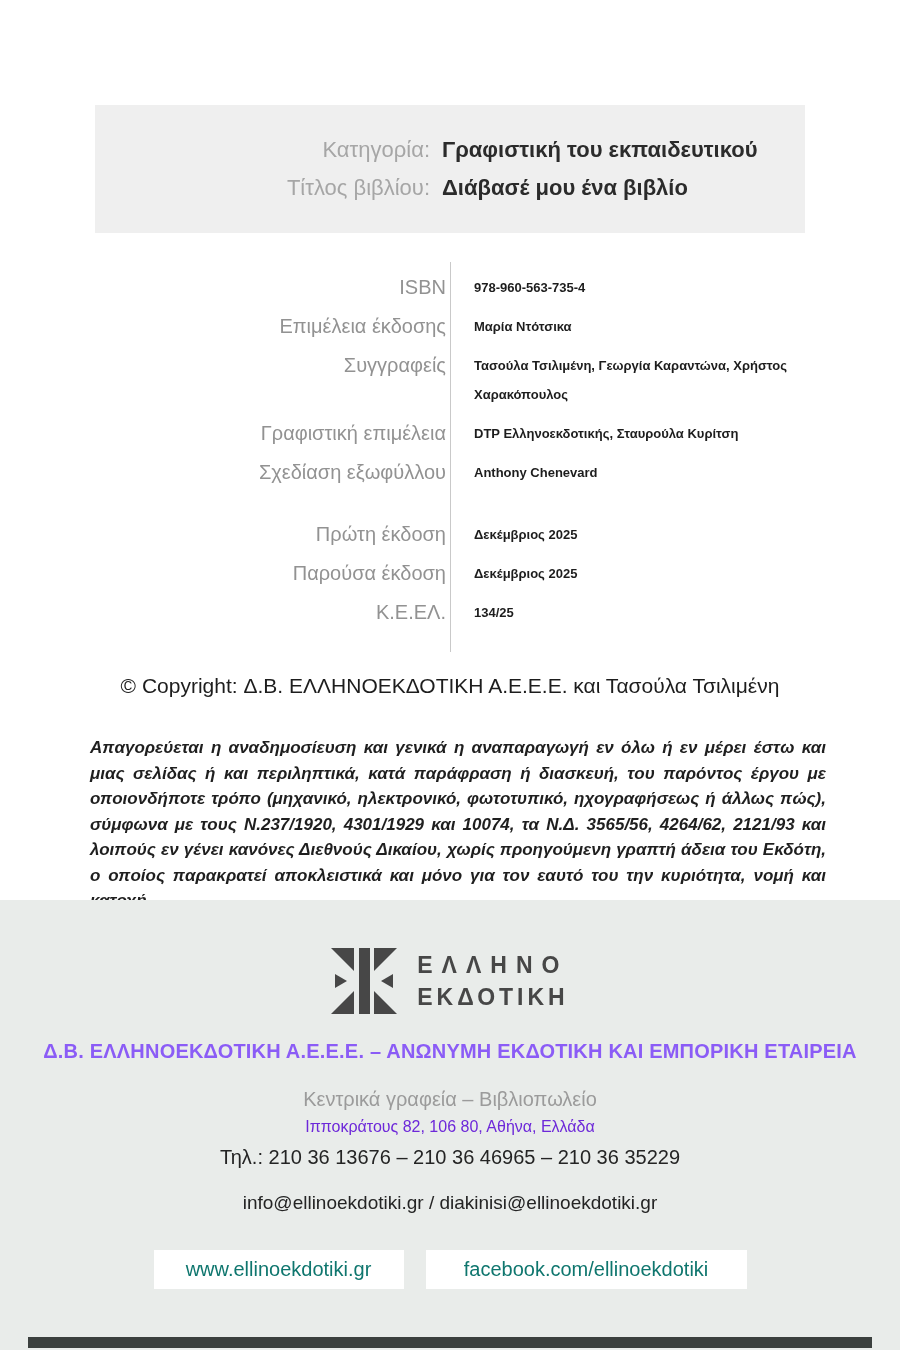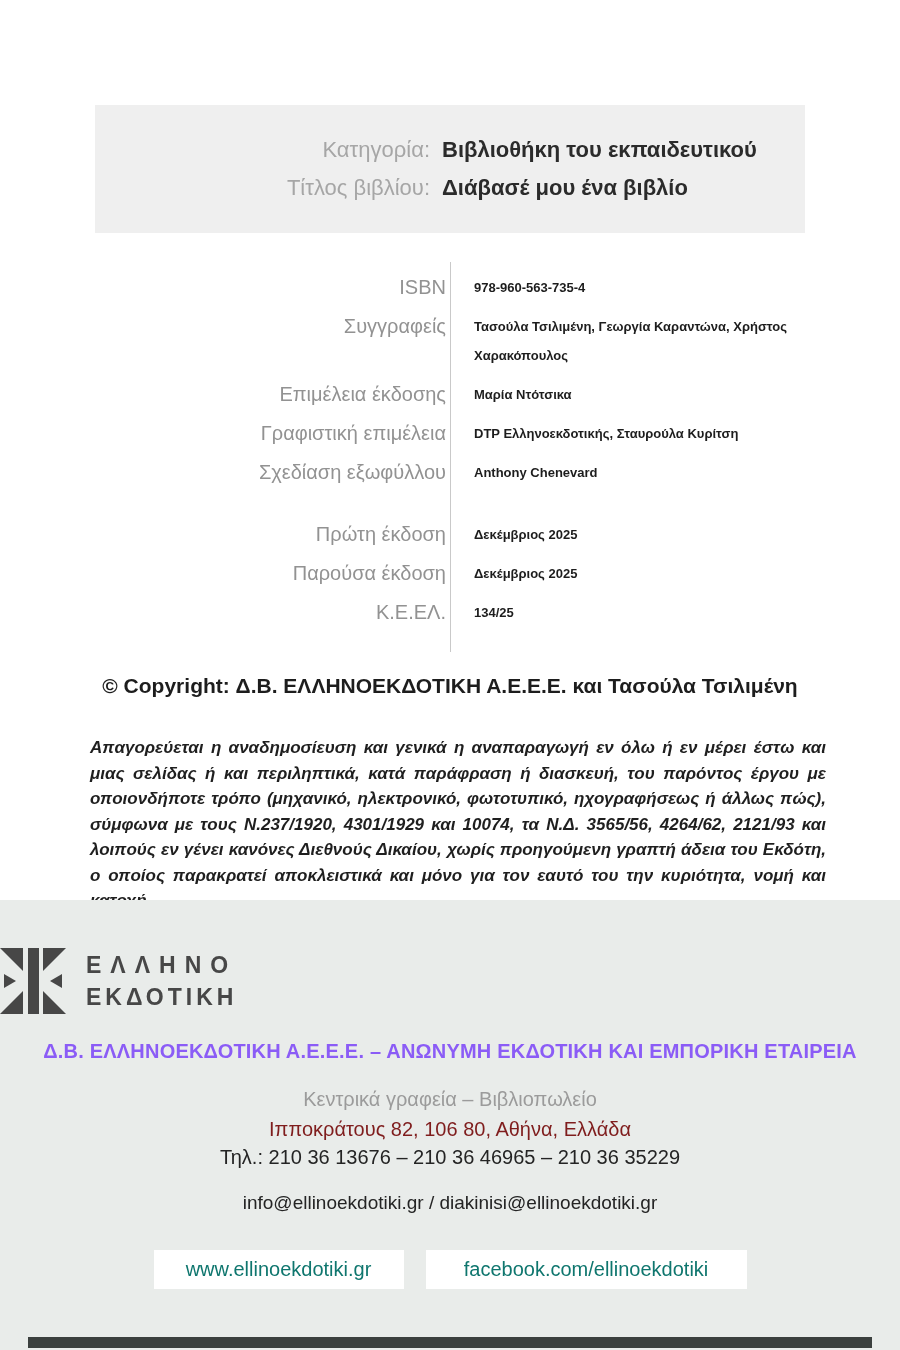--- a/index.html
+++ b/index.html
@@ -17,74 +17,74 @@
   .info-value{color:#2b2b2b;font-weight:600;}
   
   .meta{position:absolute;left:0;top:268px;width:900px;}
   .meta-divider{position:absolute;left:450px;top:-6px;height:390px;width:1px;background:#c9c9c9;}
   .meta-row{display:flex;padding:5px 8px;}
   .meta-label{flex:0 0 438px;text-align:right;color:#929292;font-size:20px;line-height:29px;}
   .meta-value{margin-left:28px;max-width:385px;font-size:13px;line-height:29px;font-weight:600;color:#1d1d1d;}
   .meta-group2{margin-top:23px;}
   
   .copyright{position:absolute;top:674px;left:0;width:900px;margin:0;text-align:center;
-    font-size:21px;font-weight:700;color:#1d1d1d;}
+    font-size:21px;font-weight:400;color:#1d1d1d;}
   .legal{position:absolute;top:727px;left:82px;width:736px;margin:8px;font-size:17px;
     font-style:italic;line-height:25.5px;text-align:justify;color:#1f1f1f;font-weight:bold;}
   
   .footer{position:absolute;left:0;top:900px;width:900px;height:450px;background:#e9ecea;}
-  .logo-row{position:absolute;top:48px;left:0;width:100%;display:flex;justify-content:flex-start;align-items:center;gap:20px;}
+  .logo-row{position:absolute;top:48px;left:0;width:100%;display:flex;justify-content:center;align-items:center;gap:20px;}
   .emblem{width:66px;height:66px;}
   .emblem polygon,.emblem rect{fill:#474747;}
   .wordmark{color:#474747;font-size:23px;font-weight:600;}
   .wordmark .l1{letter-spacing:9px;line-height:32px;}
   .wordmark .l2{letter-spacing:4px;line-height:32px;}
   .f-line{position:absolute;left:0;width:100%;text-align:center;}
   .company{top:140px;font-size:20px;font-weight:700;color:#8b5cf6;letter-spacing:.2px;}
   .offices{top:188px;font-size:20px;color:#9b9b9b;}
-  .address{top:218px;font-size:20px;color:#7f1d1d;}
+  .address{top:218px;font-size:16px;color:#6d28d9;}
   .phones{top:246px;font-size:20px;color:#242424;}
   .emails{top:292px;font-size:19px;color:#242424;}
   .links-row{position:absolute;top:350px;left:0;width:100%;display:flex;justify-content:center;gap:22px;}
   .link-box{background:#ffffff;height:39px;display:flex;align-items:center;justify-content:center;
     font-size:20px;color:#0f766e;cursor:pointer;}
   .link-site{width:250px;}
   .link-fb{width:321px;}
   .bottom-bar{position:absolute;left:28px;right:28px;bottom:2px;height:11px;background:#3b403e;}
 </style>
 </head>
 <body>
 
 <div class="page">
 
   <section class="info-box">
     <div class="info-row">
       <span class="info-label">Κατηγορία:</span>
-      <span class="info-value">Βιβλιοθήκη του εκπαιδευτικού</span>
+      <span class="info-value">Γραφιστική του εκπαιδευτικού</span>
     </div>
     <div class="info-row">
       <span class="info-label">Τίτλος βιβλίου:</span>
       <span class="info-value">Διάβασέ μου ένα βιβλίο</span>
     </div>
   </section>
 
   <section class="meta">
     <div class="meta-divider"></div>
     <div class="meta-group">
       <div class="meta-row">
         <span class="meta-label">ISBN</span>
         <span class="meta-value">978-960-563-735-4</span>
       </div>
       <div class="meta-row">
+        <span class="meta-label">Επιμέλεια έκδοσης</span>
+        <span class="meta-value">Μαρία Ντότσικα</span>
+      </div>
+      <div class="meta-row">
         <span class="meta-label">Συγγραφείς</span>
         <span class="meta-value">Τασούλα Τσιλιμένη, Γεωργία Καραντώνα, Χρήστος Χαρακόπουλος</span>
-      </div>
-      <div class="meta-row">
-        <span class="meta-label">Επιμέλεια έκδοσης</span>
-        <span class="meta-value">Μαρία Ντότσικα</span>
       </div>
       <div class="meta-row">
         <span class="meta-label">Γραφιστική επιμέλεια</span>
         <span class="meta-value">DTP Ελληνοεκδοτικής, Σταυρούλα Κυρίτση</span>
       </div>
       <div class="meta-row">
         <span class="meta-label">Σχεδίαση εξωφύλλου</span>
         <span class="meta-value">Anthony Chenevard</span>
       </div>
     </div>

